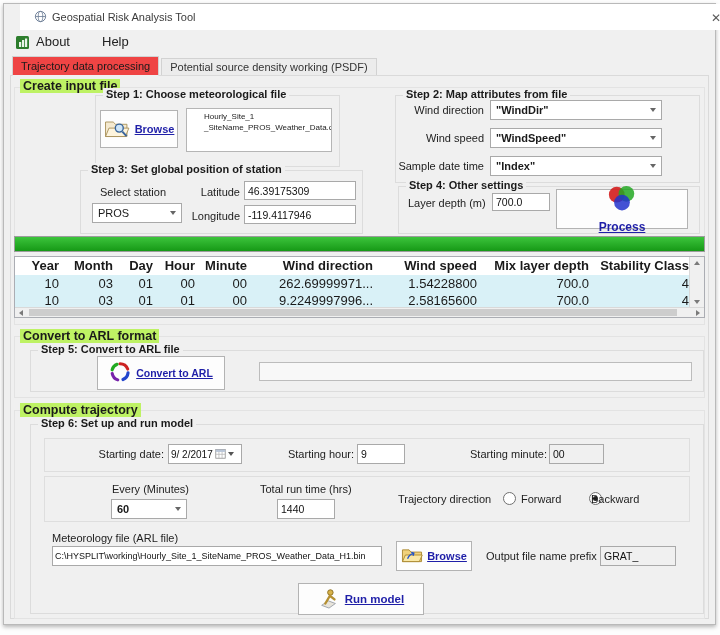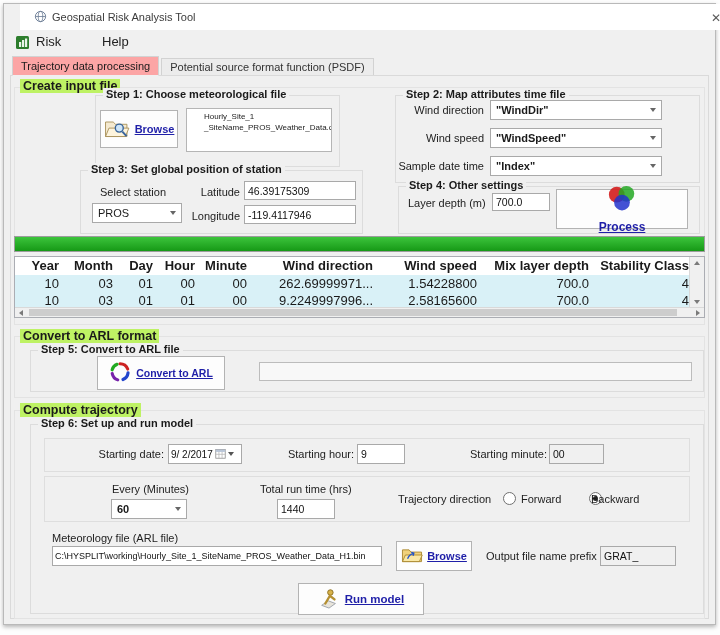--- a/index.html
+++ b/index.html
@@ -9,21 +9,21 @@
     font-family:"Liberation Sans", sans-serif; font-size:11px; color:#1a1a1a;
   }
   .abs { position:absolute; }
   .window { left:3px; top:3px; width:713px; height:622px; background:#f0f0f0;
             border:1px solid #b9b9b9; box-shadow:0 2px 4px rgba(0,0,0,.28); }
   .titlebar { left:20px; top:4px; width:711px; height:26px; background:#ffffff; }
   .title-text { font-size:11px; color:#3c3c3c; }
   .close { font-size:12px; color:#5a5a5a; width:20px; height:18px; text-align:center; line-height:18px; cursor:pointer; }
   .menubar { left:4px; top:30px; width:711px; height:24px; background:#f0f0f0; }
   .menu-item { font-size:13px; color:#222; cursor:pointer; }
-  .tab { border:1px solid #d2d2d2; background:#fca5a5; padding:0 8px; font-size:11px;
+  .tab { border:1px solid #d2d2d2; background:#ef4444; padding:0 8px; font-size:11px;
          display:inline-block; cursor:pointer; }
   .tab.active { height:20px; line-height:19px; border-bottom:1px solid #f0f0f0; z-index:3; position:relative; }
   .tab.inactive { height:18px; line-height:17px; margin-left:2px; vertical-align:bottom; background:#ececec; color:#333; }
   .tabpage { left:10px; top:75px; width:699px; height:544px; border:1px solid #dadada; background:#f0f0f0; }
   .gbox { border:1px solid #dcdcdc; background:transparent; }
   .gbox-light { border:1px solid #e3e3e3; }
   .glabel { background:#f0f0f0; font-weight:bold; font-size:11px; padding:0 3px; white-space:nowrap; }
   .sec-title { font-weight:bold; font-size:12.5px; background:#bef264; padding:0 3px; white-space:nowrap; }
   .btn { background:#fdfdfd; border:1px solid #b3b3b3; display:flex; align-items:center;
          justify-content:center; gap:5px; cursor:pointer; }
@@ -84,27 +84,27 @@
 
 <div class="abs menubar">
   <span class="abs" style="left:12px;top:6px;">
     <svg width="13" height="13" viewBox="0 0 13 13">
         <rect x="0" y="0" width="13" height="13" rx="1.5" fill="#2d7d2d"></rect>
         <rect x="3" y="6" width="2.2" height="5" fill="#eaf5ea"></rect>
         <rect x="6" y="4" width="2.2" height="7" fill="#eaf5ea"></rect>
         <rect x="9" y="2.5" width="2.2" height="8.5" fill="#eaf5ea"></rect>
       </svg>
   </span>
-  <span class="abs menu-item" style="left:32px;top:4px;">Risk</span>
+  <span class="abs menu-item" style="left:32px;top:4px;">About</span>
   <span class="abs menu-item" style="left:98px;top:4px;">Help</span>
 </div>
 
 
 <div class="abs" style="left:12px;top:56px;height:20px;white-space:nowrap;">
-  <span class="tab active">Trajectory data processing</span><span class="tab inactive">Potential source format function (PSDF)</span>
+  <span class="tab active">Trajectory data processing</span><span class="tab inactive">Potential source density working (PSDF)</span>
 </div>
 <div class="abs tabpage"></div>
 
 
 <div class="abs gbox gbox-light" style="left:14px;top:87px;width:691px;height:238px;"></div>
 <span class="abs sec-title" style="left:20px;top:79px;">Create input file</span>
 
 
 <div class="abs gbox" style="left:95px;top:95px;width:245px;height:72px;"></div>
 <span class="abs glabel" style="left:103px;top:88px;">Step 1: Choose meteorological file</span>
@@ -119,21 +119,21 @@
   </span>
   <span class="btn-label" style="font-size:11px;">Browse</span>
 </div>
 <div class="abs filebox" style="left:186px;top:108px;width:146px;height:44px;">
   <div>Hourly_Site_1</div>
   <div>_SiteName_PROS_Weather_Data.csv</div>
 </div>
 
 
 <div class="abs gbox" style="left:395px;top:95px;width:305px;height:88px;"></div>
-<span class="abs glabel" style="left:403px;top:88px;">Step 2: Map attributes time file</span>
+<span class="abs glabel" style="left:403px;top:88px;">Step 2: Map attributes from file</span>
 <span class="abs lbl lbl-r" style="left:394px;top:104px;width:90px;">Wind direction</span>
 <div class="abs combo" style="left:490px;top:100px;width:172px;height:20px;">
   <span>"WindDir"</span>
   <span class="chev"></span>
 </div>
 <span class="abs lbl lbl-r" style="left:394px;top:132px;width:90px;">Wind speed</span>
 <div class="abs combo" style="left:490px;top:128px;width:172px;height:20px;">
   <span>"WindSpeed"</span>
   <span class="chev"></span>
 </div>

